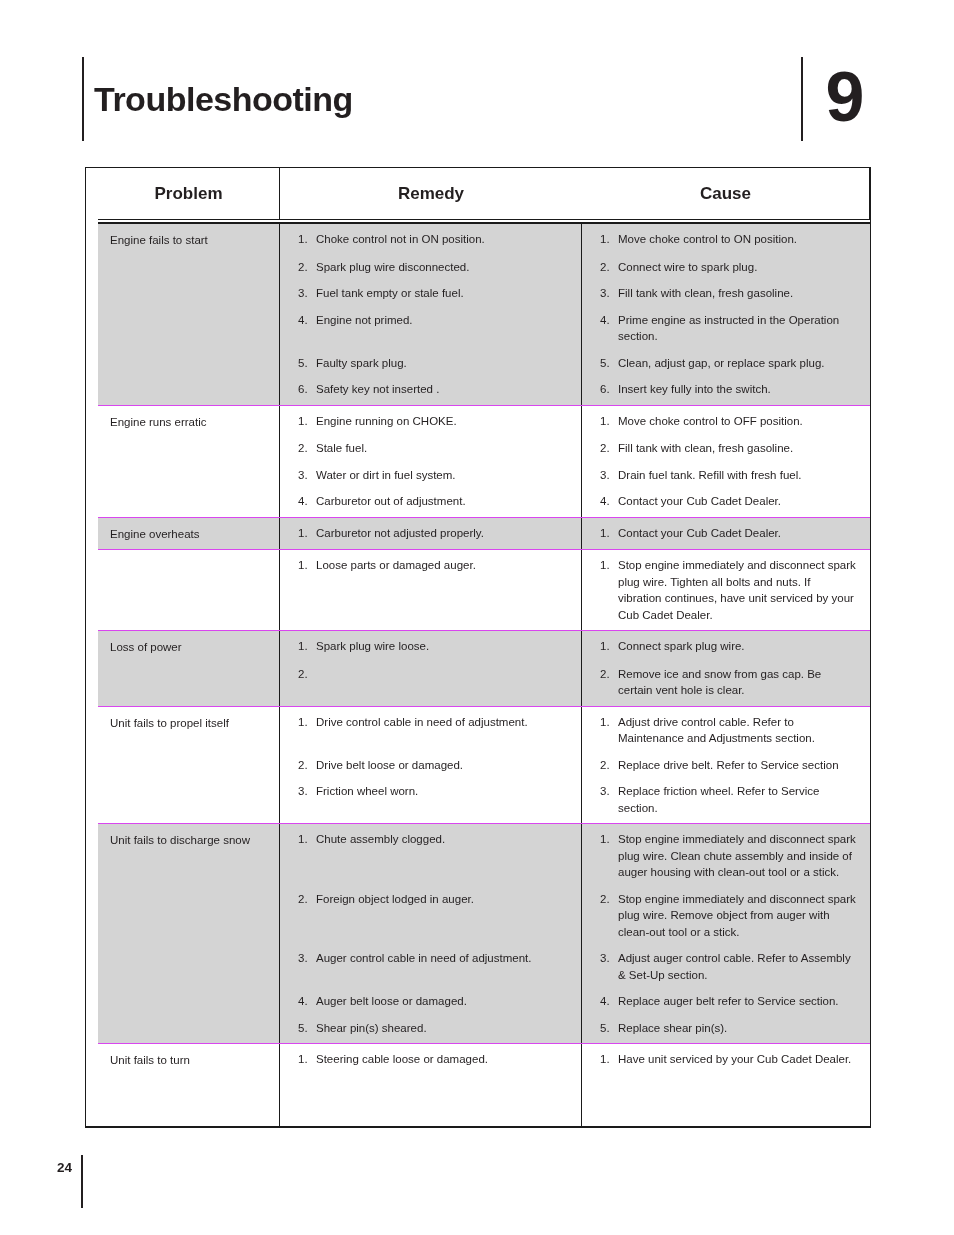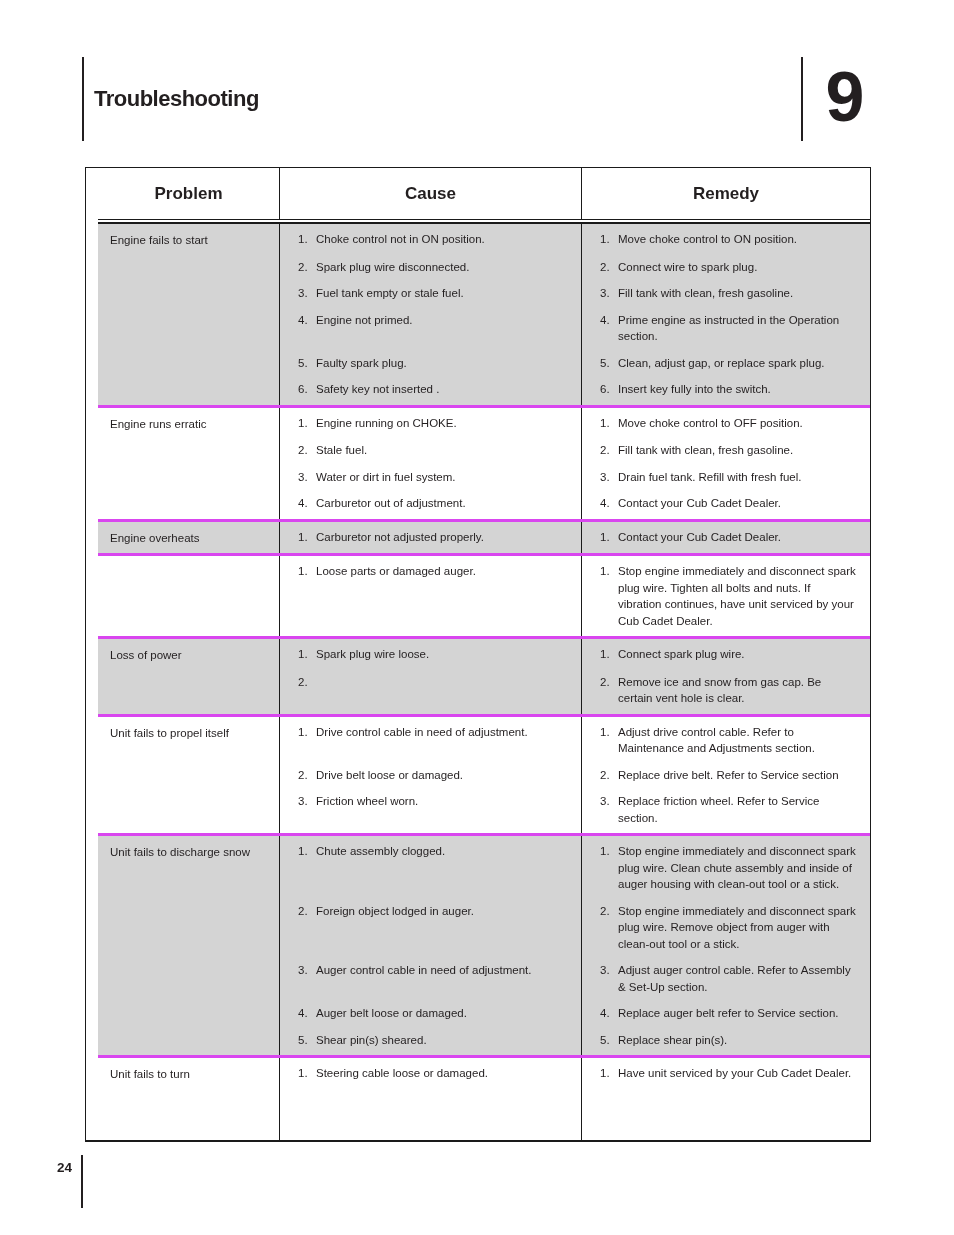--- a/index.html
+++ b/index.html
@@ -15,21 +15,21 @@
 
   
   .page-header {
     display: flex;
     justify-content: space-between;
     padding: 57px 83px 0 82px;
   }
   .title-block { display: flex; align-items: stretch; height: 84px; }
   .title-rule { width: 2px; background: #231f20; }
   .doc-title {
-    font-size: 22px;
+    font-size: 34px;
     font-weight: bold;
     line-height: 84px;
     padding-left: 10px;
     letter-spacing: -0.5px;
   }
   .chapter-block { display: flex; align-items: stretch; height: 84px; }
   .chapter-rule { width: 2px; background: #231f20; }
   .chapter-number {
     width: 68px;
     padding-left: 16px;
@@ -63,21 +63,21 @@
   .head-gap { height: 2px; background: #ffffff; }
   .tbody { border-top: 2px solid #1a1a1a; }
 
   .trow {
     position: relative;
     display: grid;
     grid-template-columns: 182px 302px 1fr;
     row-gap: 10px;
     align-content: start;
     padding: 7px 0 7px;
-    border-bottom: 3px solid #d946ef;
+    border-bottom: 1px solid #d946ef;
     background: #ffffff;
   }
   .trow:last-child { border-bottom: none; min-height: 82px; }
   .trow.shaded { background: #d4d4d4; }
   .trow::before, .trow::after {
     content: "";
     position: absolute;
     top: 0; bottom: 0;
     width: 1px;
     background: #1a1a1a;
@@ -130,22 +130,22 @@
     </div>
     <div class="chapter-block">
       <div class="chapter-rule"></div>
       <div class="chapter-number">9</div>
     </div>
   </header>
 
   <div class="ts-table">
     <div class="thead">
       <div class="th b-r">Problem</div>
+      <div class="th">Remedy</div>
       <div class="th b-r">Cause</div>
-      <div class="th">Remedy</div>
     </div>
     <div class="head-gap"></div>
     <div class="tbody" id="tbody">
         <div class="trow shaded">
     <div class="cell-problem">Engine fails to start</div>
   <div class="item" style="grid-area: 1 / 2;">
             <span class="num">1.</span>
             <span class="itxt">Choke control not in ON position.</span>
           </div>
           <div class="item" style="grid-area: 1 / 3;">

